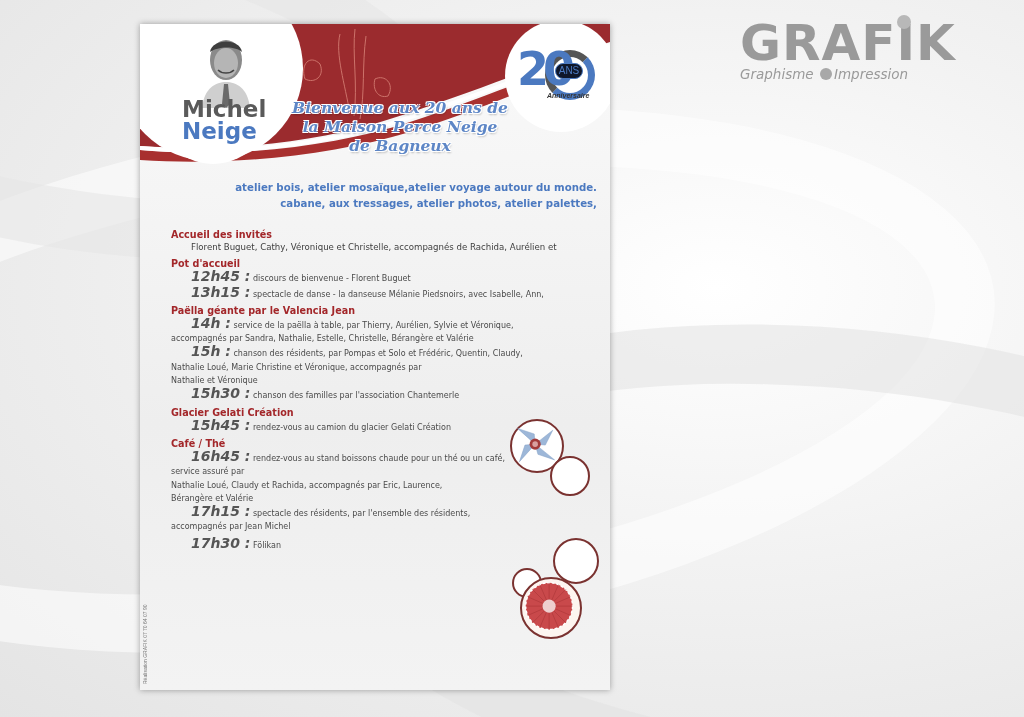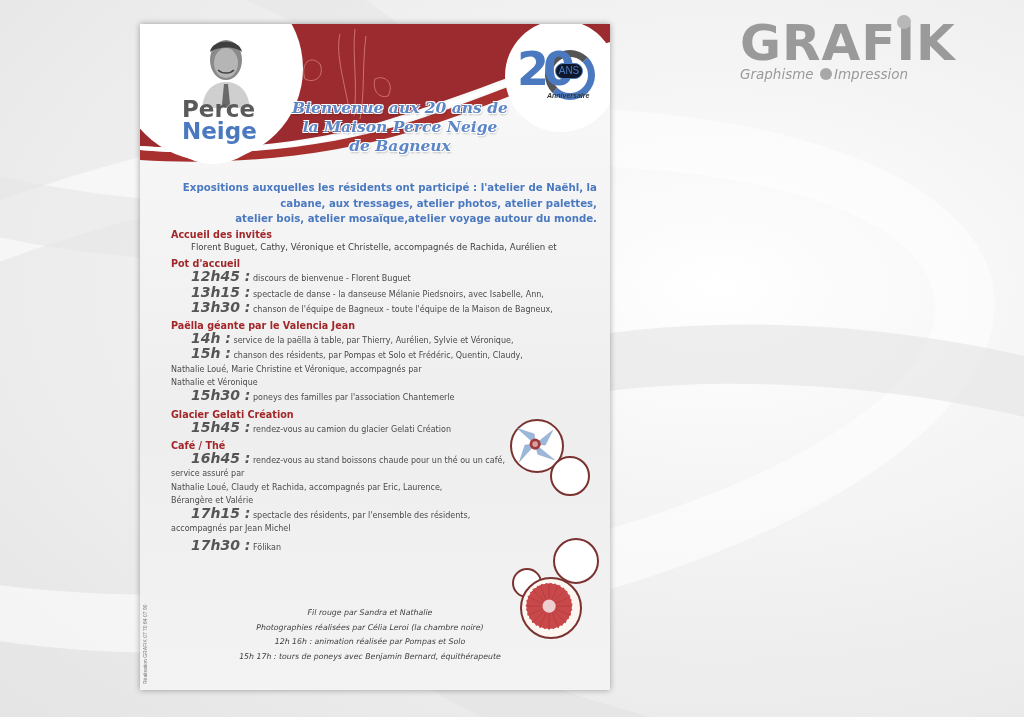--- a/index.html
+++ b/index.html
@@ -165,65 +165,64 @@
   <div class="photo-circle">
     <svg class="portrait" viewBox="0 0 60 74">
       <ellipse cx="30" cy="26" rx="16" ry="20" fill="#8a8a8a"></ellipse>
       <path d="M14 18 C16 4 44 4 46 18 C40 12 22 12 14 18 Z" fill="#3e3e3e"></path>
       <ellipse cx="30" cy="29" rx="12" ry="15" fill="#b5b5b5"></ellipse>
       <path d="M22 36 C26 40 34 40 38 36" stroke="#444" stroke-width="1.5" fill="none"></path>
       <path d="M6 74 C8 54 20 48 30 48 C40 48 52 54 54 74 Z" fill="#cfcfcf"></path>
       <path d="M28 50 L32 50 L34 70 L30 74 L26 70 Z" fill="#6a6a6a"></path>
     </svg>
     <div class="logo-text">
-      <span class="logo-perce">Perce</span>
+      <span class="logo-perce">Michel</span>
       <span class="logo-neige">Neige</span>
     </div>
   </div>
 
   <div class="anniv-circle">
     <div class="anniv-ring"></div>
     <div class="anniv-20">20</div>
     <div class="anniv-ans">ANS</div>
     <div class="anniv-label">Anniversaire</div>
   </div>
 
   <div class="title-block">
     <div class="title-line">Bienvenue aux 20 ans de</div>
     <div class="title-line">la Maison Perce Neige</div>
     <div class="title-line">de Bagneux</div>
   </div>
 
   <div class="expo">
-    <div>Expositions auxquelles les résidents ont participé :  l'atelier de Naëhl, la</div>
+    <div>atelier bois, atelier mosaïque,atelier voyage autour du monde.</div>
     <div>cabane, aux tressages, atelier photos, atelier palettes,</div>
-    <div>atelier bois, atelier mosaïque,atelier voyage autour du monde.</div>
   </div>
 
   <div class="program">
 
     <div class="section">
       <div class="section-head">Accueil des invités</div>
       <div class="line ind accueil-text">Florent Buguet, Cathy, Véronique et Christelle, accompagnés de Rachida, Aurélien et</div>
     </div>
 
     <div class="section">
       <div class="section-head">Pot d'accueil</div>
       <div class="line ind"><span class="time">12h45 :</span> <span>discours de bienvenue - Florent Buguet</span></div>
       <div class="line ind"><span class="time">13h15 :</span> <span>spectacle de danse - la danseuse Mélanie Piedsnoirs, avec Isabelle, Ann,</span></div>
-      <div class="line ind"><span class="time">13h30 :</span> <span>chanson de l'équipe de Bagneux - toute l'équipe de la Maison de Bagneux,</span></div>
     </div>
 
     <div class="section">
       <div class="section-head">Paëlla géante par le Valencia Jean</div>
       <div class="line ind"><span class="time">14h :</span> <span>service de la paëlla à table, par Thierry, Aurélien, Sylvie et Véronique,</span></div>
+      <div class="line">accompagnés par Sandra, Nathalie, Estelle, Christelle, Bérangère et Valérie</div>
       <div class="line ind"><span class="time">15h :</span> <span>chanson des résidents, par Pompas et Solo et Frédéric, Quentin, Claudy,</span></div>
       <div class="line">Nathalie Loué, Marie Christine et Véronique, accompagnés par</div>
       <div class="line">Nathalie et Véronique</div>
-      <div class="line ind"><span class="time">15h30  :</span> <span>poneys des familles par l'association Chantemerle</span></div>
+      <div class="line ind"><span class="time">15h30  :</span> <span>chanson des familles par l'association Chantemerle</span></div>
     </div>
 
     <div class="section">
       <div class="section-head">Glacier Gelati Création</div>
       <div class="line ind"><span class="time">15h45  :</span> <span>rendez-vous au camion du glacier Gelati Création</span></div>
     </div>
 
     <div class="section">
       <div class="section-head">Café / Thé</div>
       <div class="line ind"><span class="time">16h45 :</span> <span>rendez-vous au stand boissons chaude pour un thé ou un café,</span></div>
@@ -232,26 +231,20 @@
       <div class="line">Bérangère et Valérie</div>
       <div class="line ind"><span class="time">17h15 :</span> <span>spectacle des résidents, par l'ensemble des résidents,</span></div>
       <div class="line">accompagnés par Jean Michel</div>
     </div>
 
     <div class="section">
       <div class="line ind"><span class="time">17h30 :</span> <span>Fölikan</span></div>
     </div>
   </div>
 
-  <div class="footer">
-    <div class="footer-line">Fil rouge par Sandra et Nathalie</div>
-    <div class="footer-line">Photographies réalisées par Célia Leroi (la chambre noire)</div>
-    <div class="footer-line">12h 16h : animation réalisée par Pompas et Solo</div>
-    <div class="footer-line">15h 17h : tours de poneys avec Benjamin Bernard, équithérapeute</div>
-  </div>
 
   <div class="credit">Réalisation GRAFIK 07 70 64 07 90</div>
 
   <div class="deco" style="left:370px; top:395px; width:54px; height:54px;">
     <svg viewBox="0 0 54 54" width="50" height="50">
       <g fill="#9db7d8" stroke="#7f9cc4" stroke-width="0.5">
         <path d="M25 25 L6 8 L24 14 Z"></path>
         <path d="M25 25 L44 10 L36 26 Z"></path>
         <path d="M25 25 L46 42 L28 36 Z"></path>
         <path d="M25 25 L8 44 L14 26 Z"></path>

